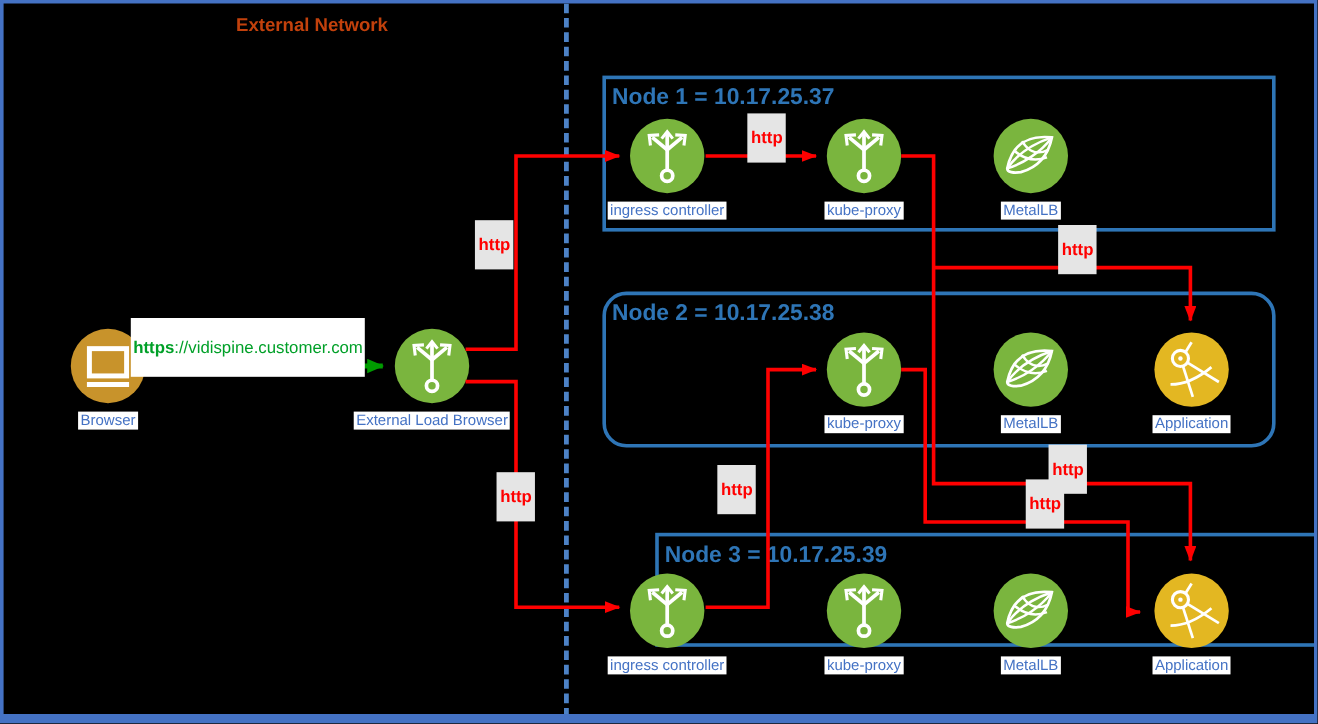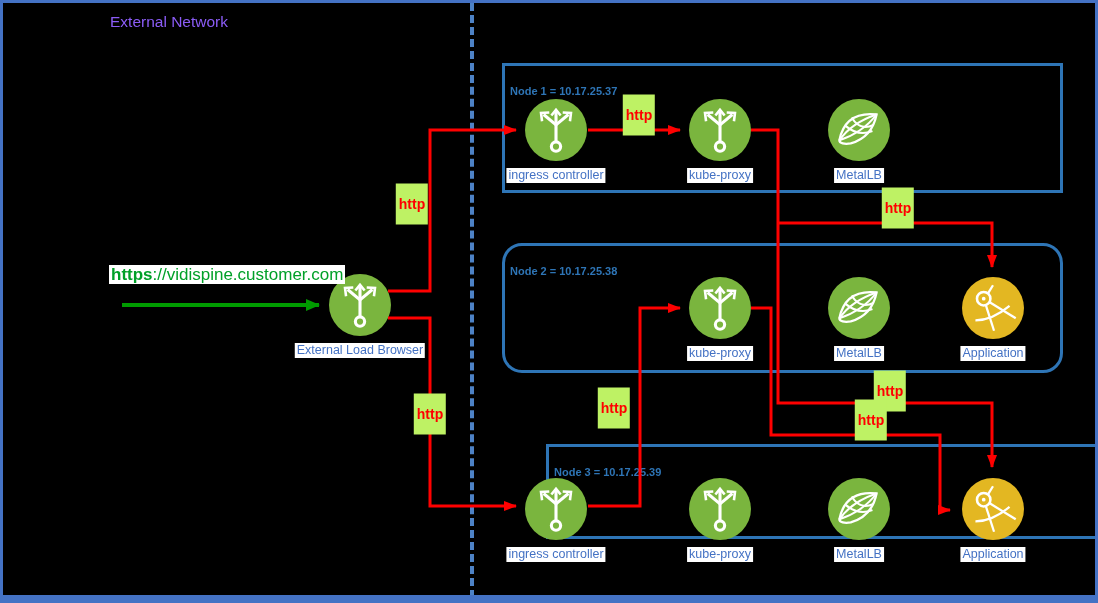--- a/index.html
+++ b/index.html
@@ -11,55 +11,55 @@
     border:3px solid #4472C4;
     border-bottom:8px solid #4472C4;
     font-family:"Liberation Sans", sans-serif;
     overflow:hidden;
   }
   .divider{
     position:absolute;left:467px;top:0;height:595px;width:0;
     border-left:4px dashed #4d82c6;
   }
   .section-title{
-    position:absolute;top:10px;width:300px;text-align:left;
-    color:#8b5cf6;font-size:15.5px;font-weight:normal;
+    position:absolute;top:10px;width:300px;text-align:center;
+    color:#c2410c;font-size:15.5px;font-weight:bold;
   }
   .t-ext{left:107px;}
   .t-k8s{left:656px;}
   .nodebox{
     position:absolute;left:499px;width:561px;height:130px;
     box-sizing:border-box;border:3px solid #2E75B6;
   }
   .nb1{top:60px;} .nb2{top:240px;border-radius:20px;} .nb3{top:441px;height:95px;margin-left:44px;}
   .node-title{
-    position:absolute;left:5px;top:19px;
-    color:#2E75B6;font-size:11px;font-weight:bold;white-space:nowrap;
+    position:absolute;left:5px;top:5px;
+    color:#2E75B6;font-size:19px;font-weight:bold;white-space:nowrap;
   }
   .comp{position:absolute;width:62px;height:62px;}
   .circle{
     width:62px;height:62px;border-radius:50%;
     display:flex;align-items:center;justify-content:center;
   }
   .green{background:#7AB53E;}
   .gold-browser{background:#C8932B;}
   .gold-app{background:#E3B722;}
   .clabel{
     position:absolute;top:69px;left:50%;transform:translateX(-50%);
     background:#fff;color:#4472C4;font-size:12.5px;line-height:15px;
     padding:0 2px;white-space:nowrap;
   }
   .httpchip{
     position:absolute;transform:translate(-50%,-50%);
-    background:#bef264;color:#FF0000;font-weight:bold;font-size:14px;
+    background:#e5e5e5;color:#FF0000;font-weight:bold;font-size:14px;
     line-height:17px;padding:12px 3px;z-index:6;
   }
   .urlchip{
     position:absolute;left:106px;top:262px;background:#fff;
-    font-size:17px;line-height:19px;padding:0 2px;color:#00A028;
+    font-size:14px;line-height:19px;padding:15px 2px;color:#00A028;
     white-space:nowrap;z-index:6;
   }
   .urlchip .scheme{font-weight:bold;}
   .overlay{position:absolute;left:0;top:0;z-index:4;}
   .comp,.nodebox{z-index:3;}
   .comp .circle{position:relative;z-index:5;}
   svg{display:block;}
 </style>
 </head>
 <body>
@@ -99,20 +99,29 @@
   <div class="nodebox nb1">
     <div class="node-title">Node 1 = 10.17.25.37</div>
   </div>
   <div class="nodebox nb2">
     <div class="node-title">Node 2 = 10.17.25.38</div>
   </div>
   <div class="nodebox nb3">
     <div class="node-title">Node 3 = 10.17.25.39</div>
   </div>
 
+  <div class="comp" style="left:56px;top:271px;">
+    <div class="circle gold-browser">
+      <svg width="62" height="62" viewBox="0 0 60 60">
+        <rect x="15" y="16" width="30" height="22" fill="none" stroke="#fff" stroke-width="4"></rect>
+        <line x1="13" y1="45" x2="47" y2="45" stroke="#fff" stroke-width="4"></line>
+      </svg>
+    </div>
+    <div class="clabel">Browser</div>
+  </div>
 
   <div class="comp" style="left:326px;top:271px;">
     <div class="circle green">
       <svg width="62" height="62" viewBox="0 0 60 60">
         <circle cx="30" cy="46" r="4.5" fill="none" stroke="#fff" stroke-width="3"></circle>
         <line x1="30" y1="41" x2="30" y2="25" stroke="#fff" stroke-width="3"></line>
         <line x1="30" y1="25" x2="30" y2="12" stroke="#fff" stroke-width="3"></line>
         <polyline points="25.5,16 30,10.5 34.5,16" fill="none" stroke="#fff" stroke-width="2.5"></polyline>
         <line x1="30" y1="25" x2="18" y2="15" stroke="#fff" stroke-width="3"></line>
         <polyline points="16.5,21.5 15.5,13.5 23.5,13" fill="none" stroke="#fff" stroke-width="2.5"></polyline>

